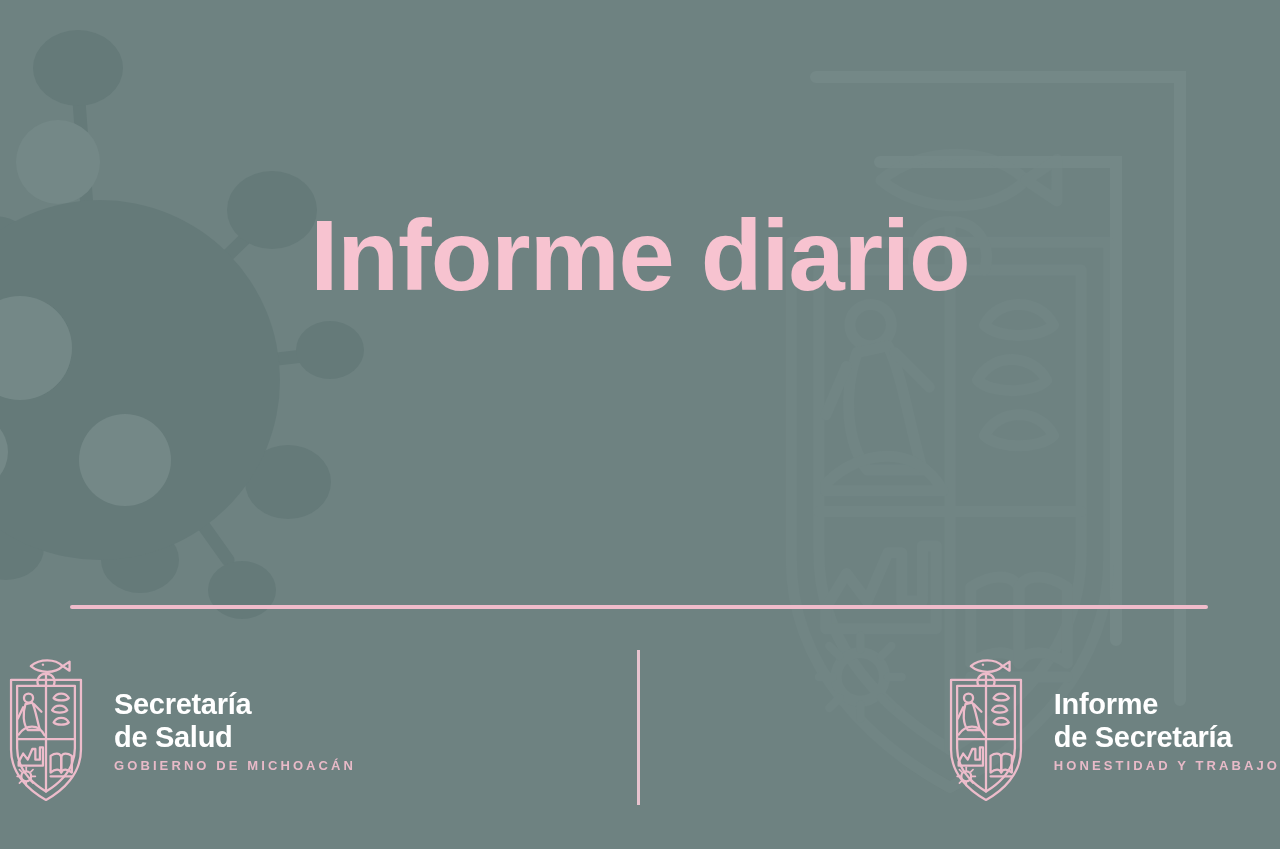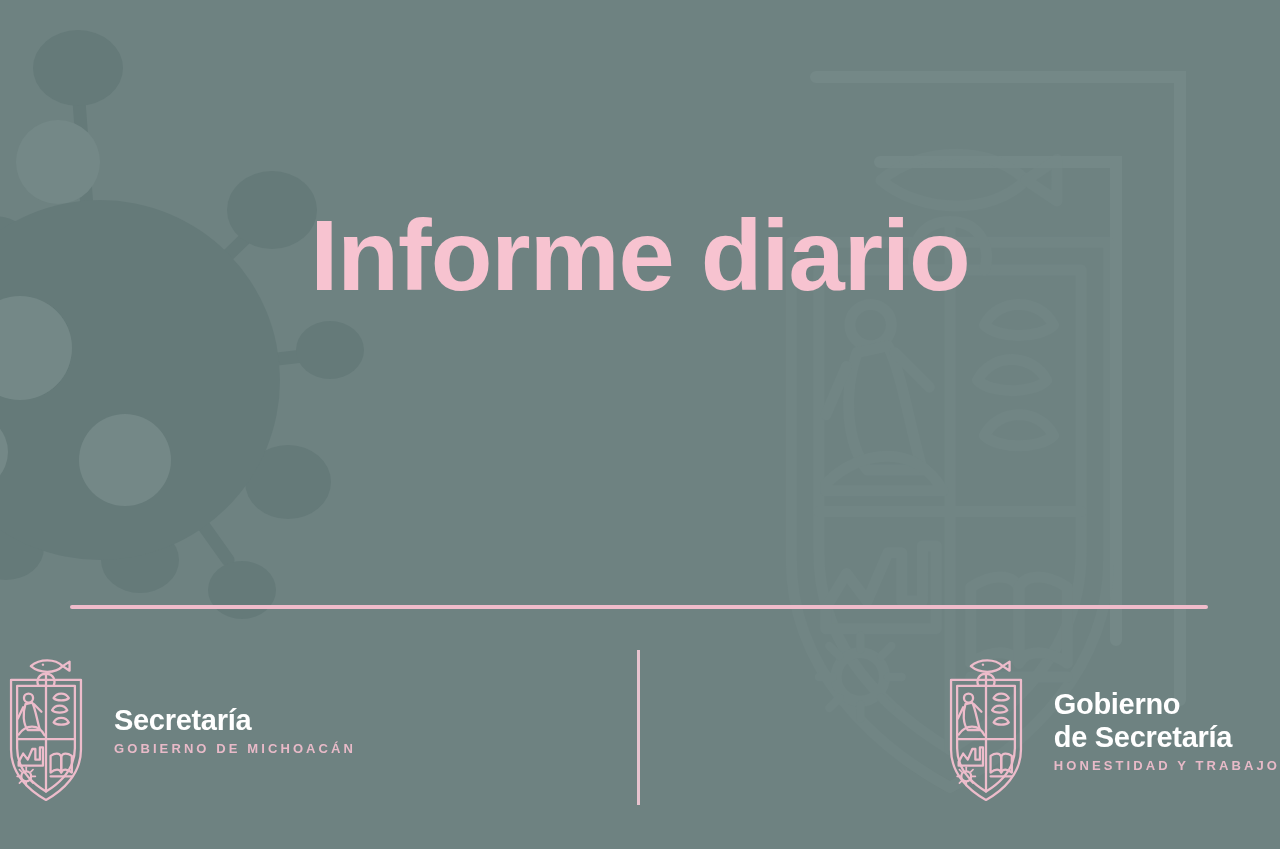--- a/index.html
+++ b/index.html
@@ -259,20 +259,21 @@
             <line x1="-17" y1="52" x2="-20" y2="55"></line>
               <line x1="-32" y1="67" x2="-35" y2="70"></line>
           </g>
           <path d="M 6 34 C 12 30 18 30 20 35 L 20 56 C 18 51 12 51 6 56 Z"></path>
           <path d="M 34 34 C 28 30 22 30 20 35 L 20 56 C 22 51 28 51 34 56 Z"></path>
           <line x1="6" y1="61" x2="34" y2="61"></line>
         </g>
       </svg>
       <div class="lockup-text">
         <span class="lockup-title">Secretaría</span>
+        <span class="lockup-title">de Salud</span>
         <span class="lockup-sub">GOBIERNO DE MICHOACÁN</span>
       </div>
     </div>
 
     <div class="lockup lockup-gobierno">
       <svg class="crest" viewBox="-56 -100 112 200" aria-hidden="true">
         <g fill="none" stroke="#edbccb" stroke-width="3" stroke-linejoin="round" stroke-linecap="round">
           <path d="M -46 -66 L 46 -66 L 46 26 C 46 58 22 80 0 92 C -22 80 -46 58 -46 26 Z"></path>
           <path d="M -38 -58 L 38 -58 L 38 24 C 38 52 18 70 0 81 C -18 70 -38 52 -38 24 Z"></path>
           <line x1="0" y1="-58" x2="0" y2="81"></line>
@@ -301,21 +302,21 @@
               <line x1="-20" y1="67" x2="-17" y2="70"></line>
             <line x1="-17" y1="52" x2="-20" y2="55"></line>
               <line x1="-32" y1="67" x2="-35" y2="70"></line>
           </g>
           <path d="M 6 34 C 12 30 18 30 20 35 L 20 56 C 18 51 12 51 6 56 Z"></path>
           <path d="M 34 34 C 28 30 22 30 20 35 L 20 56 C 22 51 28 51 34 56 Z"></path>
           <line x1="6" y1="61" x2="34" y2="61"></line>
         </g>
       </svg>
       <div class="lockup-text">
-        <span class="lockup-title">Gobierno</span>
+        <span class="lockup-title">Informe</span>
         <span class="lockup-title">de Secretaría</span>
         <span class="lockup-sub">HONESTIDAD Y TRABAJO</span>
       </div>
     </div>
 
   </div>
 
   <div class="v-divider"></div>
 
 </div>

